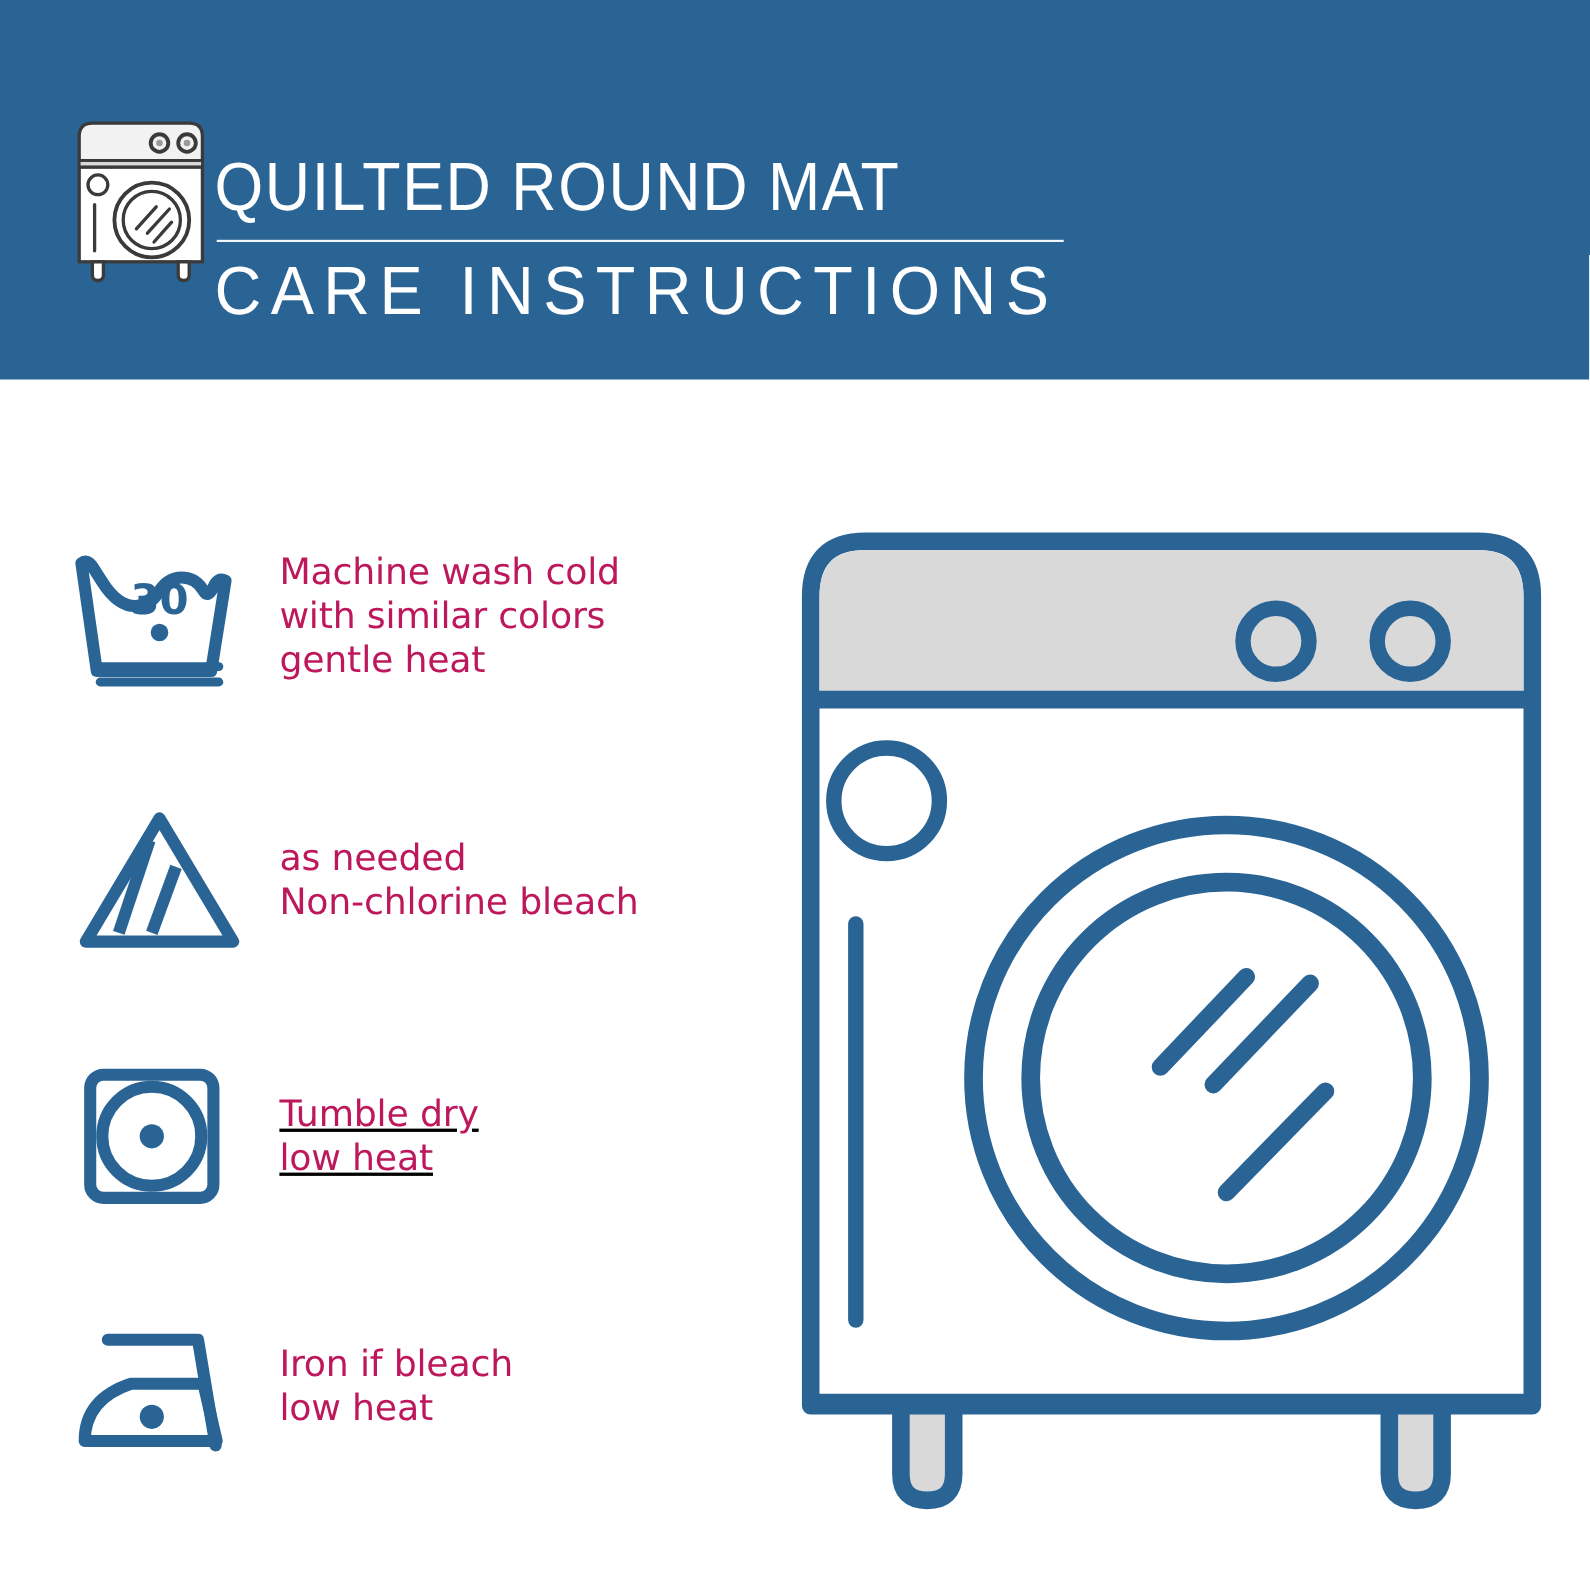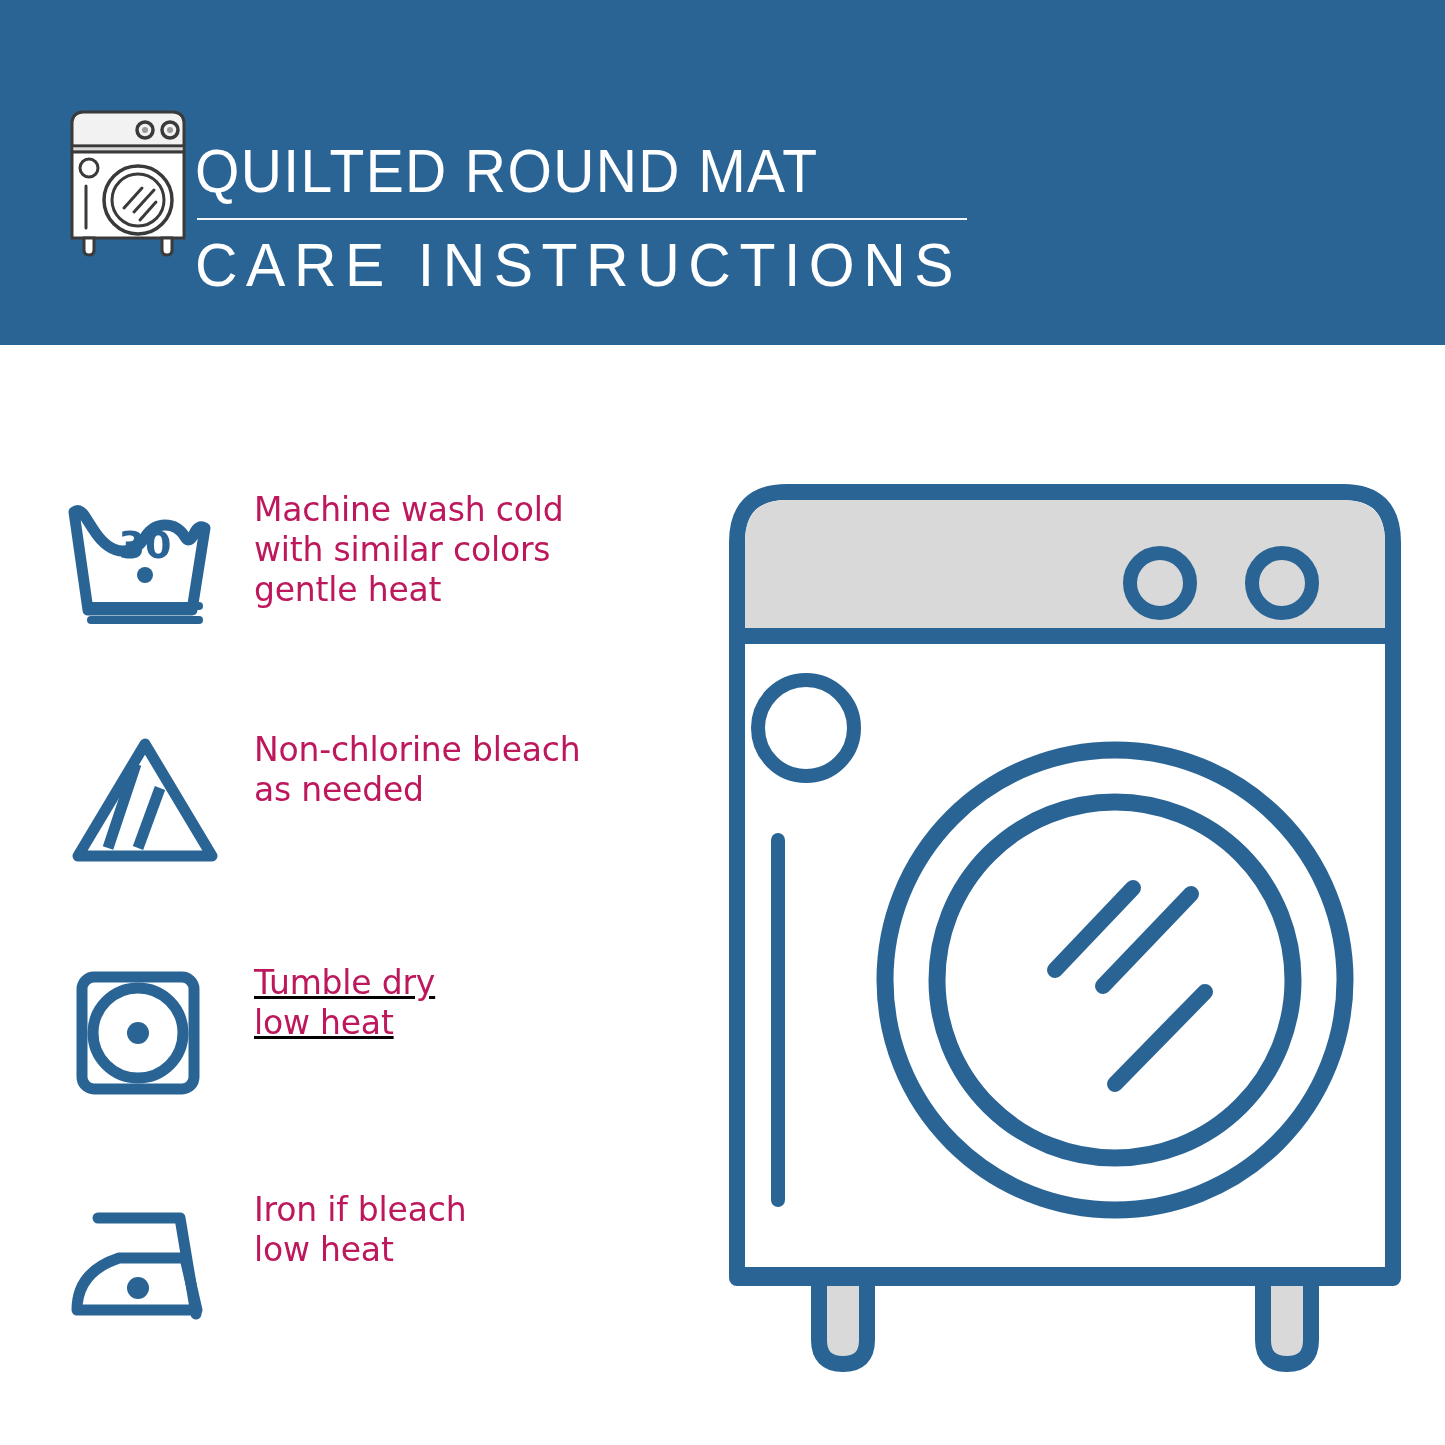--- a/index.html
+++ b/index.html
@@ -77,21 +77,21 @@
     left: 0;
     top: 345px;
     width: 700px;
     height: 1100px;
   }
   .instruction-row {
     position: absolute;
     left: 60px;
     width: 630px;
     display: flex;
-    align-items: flex-start;
+    align-items: center;
   }
   .instruction-icon {
     width: 180px;
     flex: 0 0 180px;
     display: flex;
     align-items: center;
     justify-content: flex-start;
   }
   .instruction-text {
     font-family: "DejaVu Sans", sans-serif;
@@ -186,22 +186,22 @@
 
     <div class="instruction-row" id="row-bleach">
       <div class="instruction-icon">
         <svg viewBox="0 0 170 140" width="170" height="140">
           <path d="M85 14 L152 126 H18 Z" fill="none" stroke="#2a6495" stroke-width="11" stroke-linejoin="round"></path>
           <line x1="76" y1="34" x2="48" y2="118" stroke="#2a6495" stroke-width="11" stroke-linecap="butt"></line>
           <line x1="100" y1="58" x2="78" y2="118" stroke="#2a6495" stroke-width="11" stroke-linecap="butt"></line>
         </svg>
       </div>
       <div class="instruction-text">
+        <div>as needed</div>
         <div>Non-chlorine bleach</div>
-        <div>as needed</div>
       </div>
     </div>
 
     <div class="instruction-row" id="row-dry">
       <div class="instruction-icon">
         <svg viewBox="0 0 170 140" width="170" height="140">
           <rect x="22" y="14" width="112" height="112" rx="12" fill="none" stroke="#2a6495" stroke-width="11"></rect>
           <circle cx="78" cy="70" r="45" fill="none" stroke="#2a6495" stroke-width="11"></circle>
           <circle cx="78" cy="70" r="11" fill="#2a6495"></circle>
         </svg>

